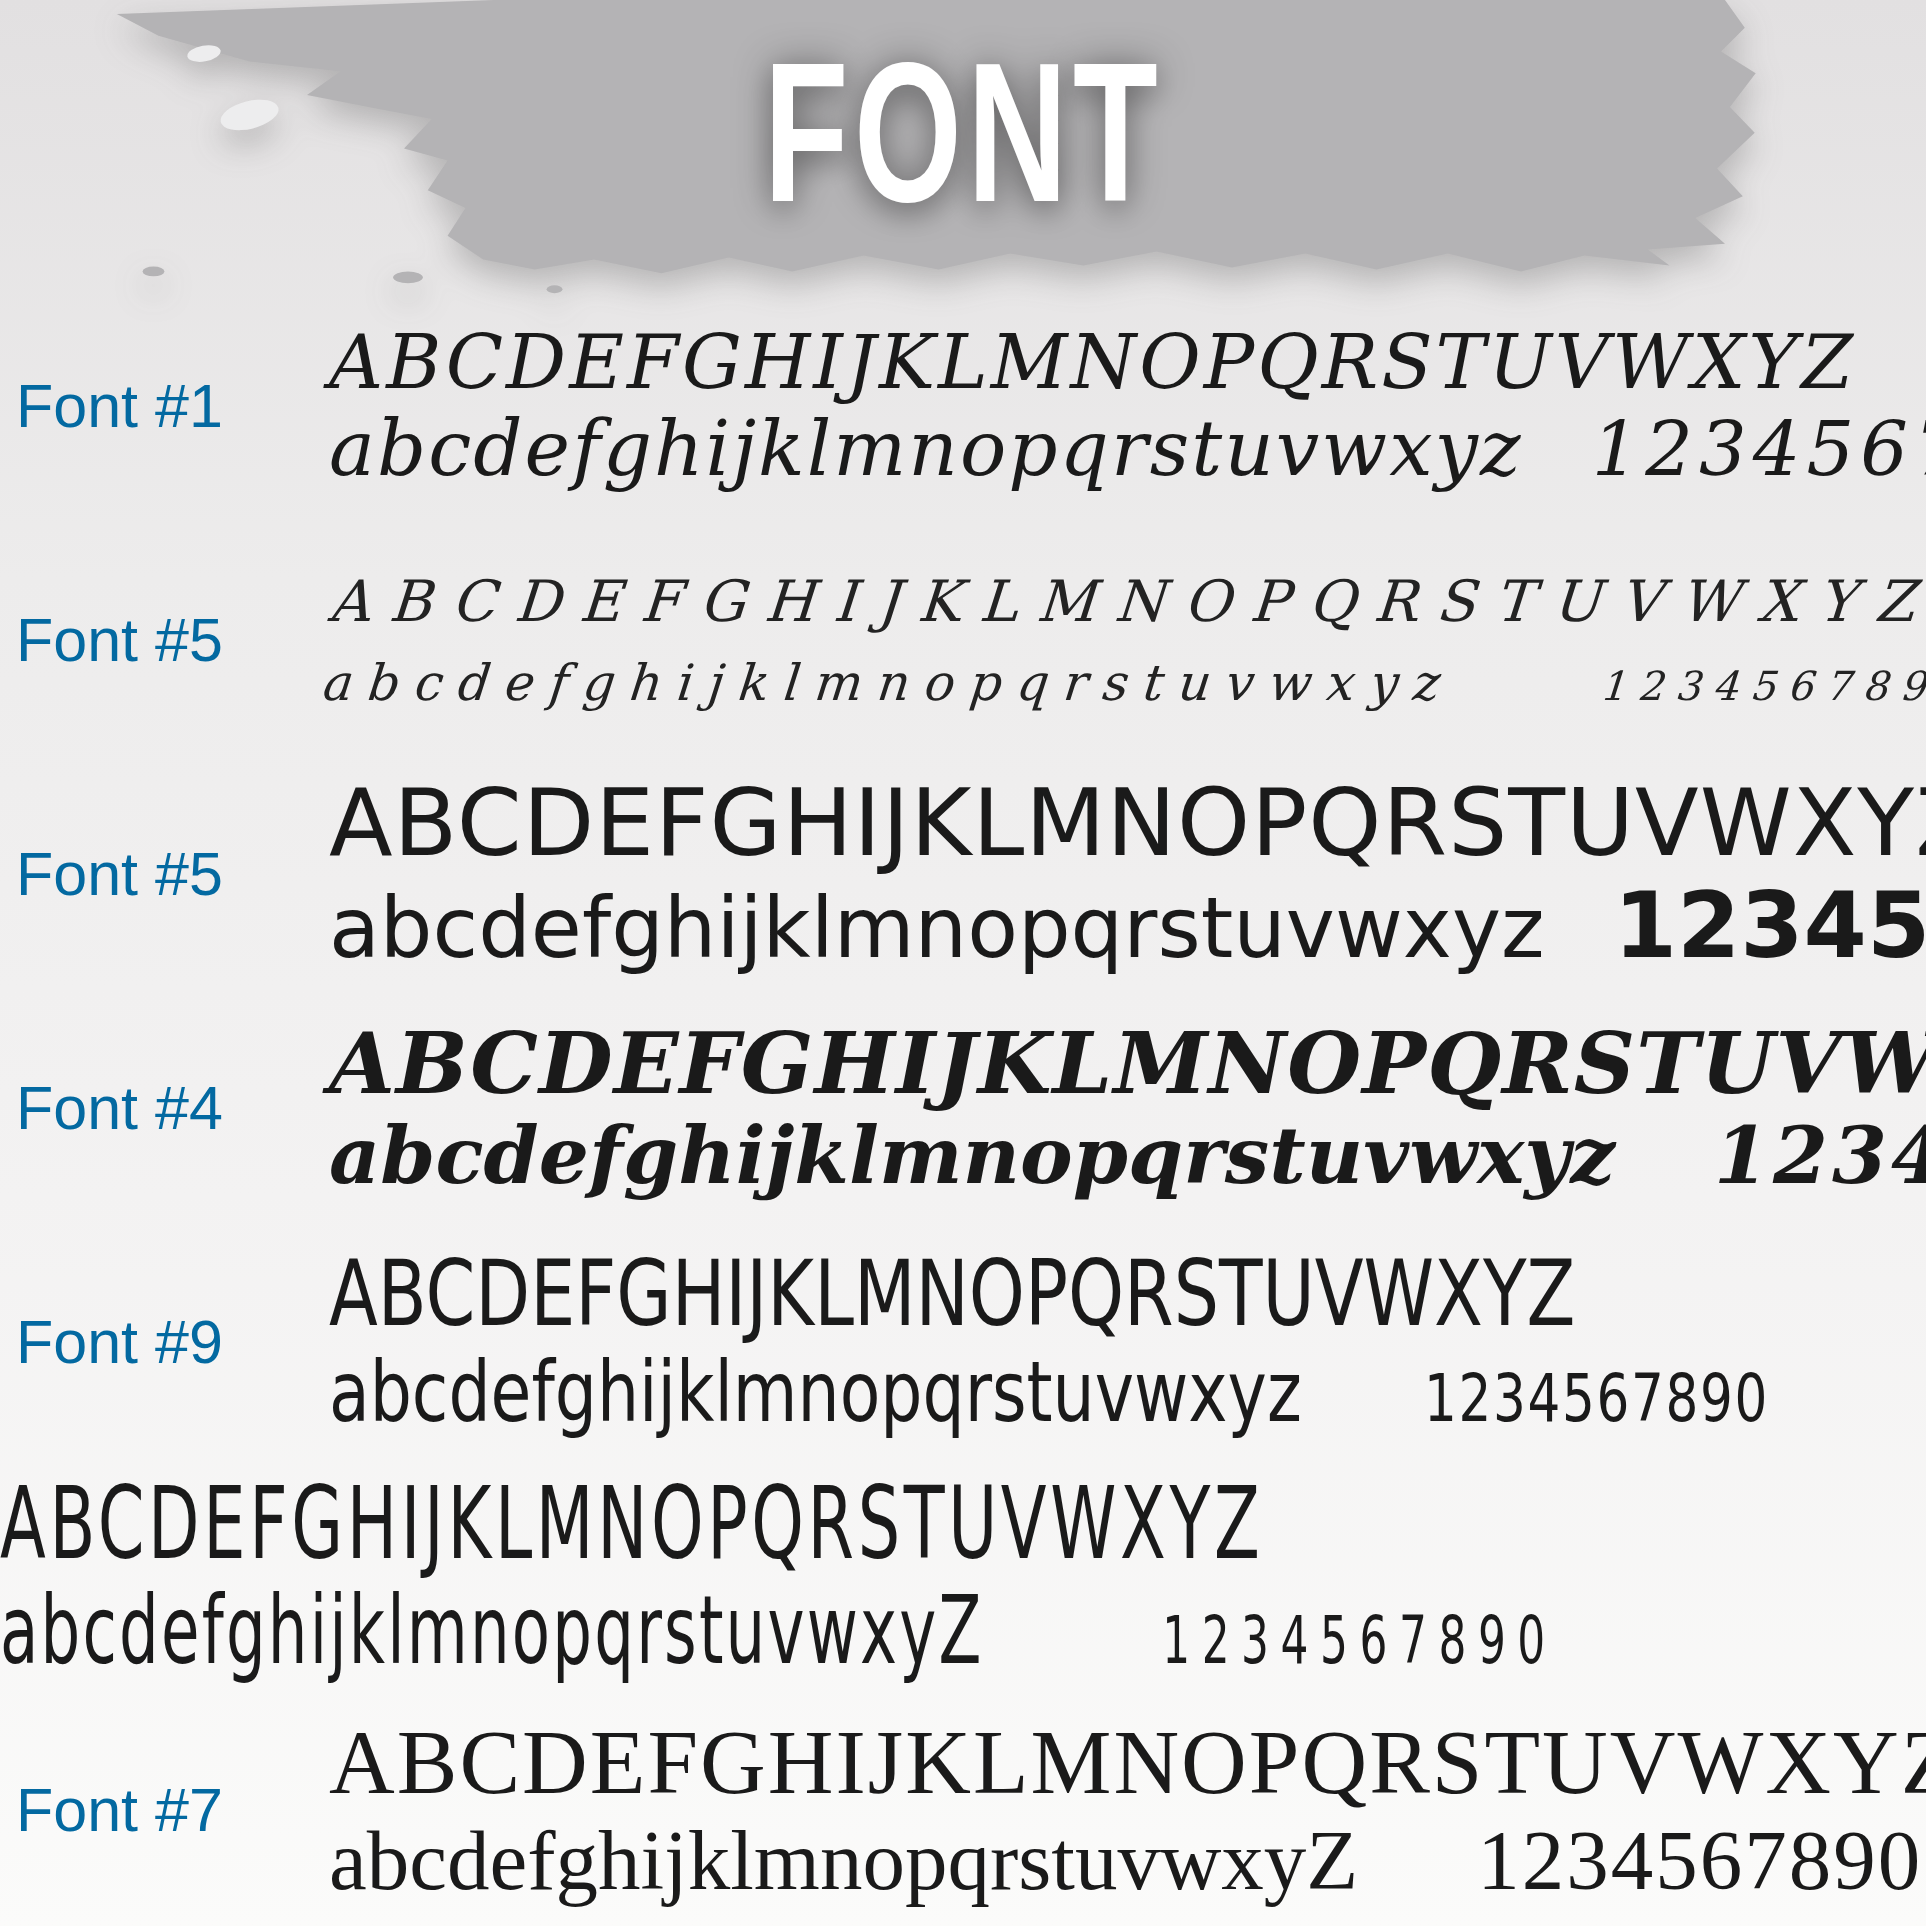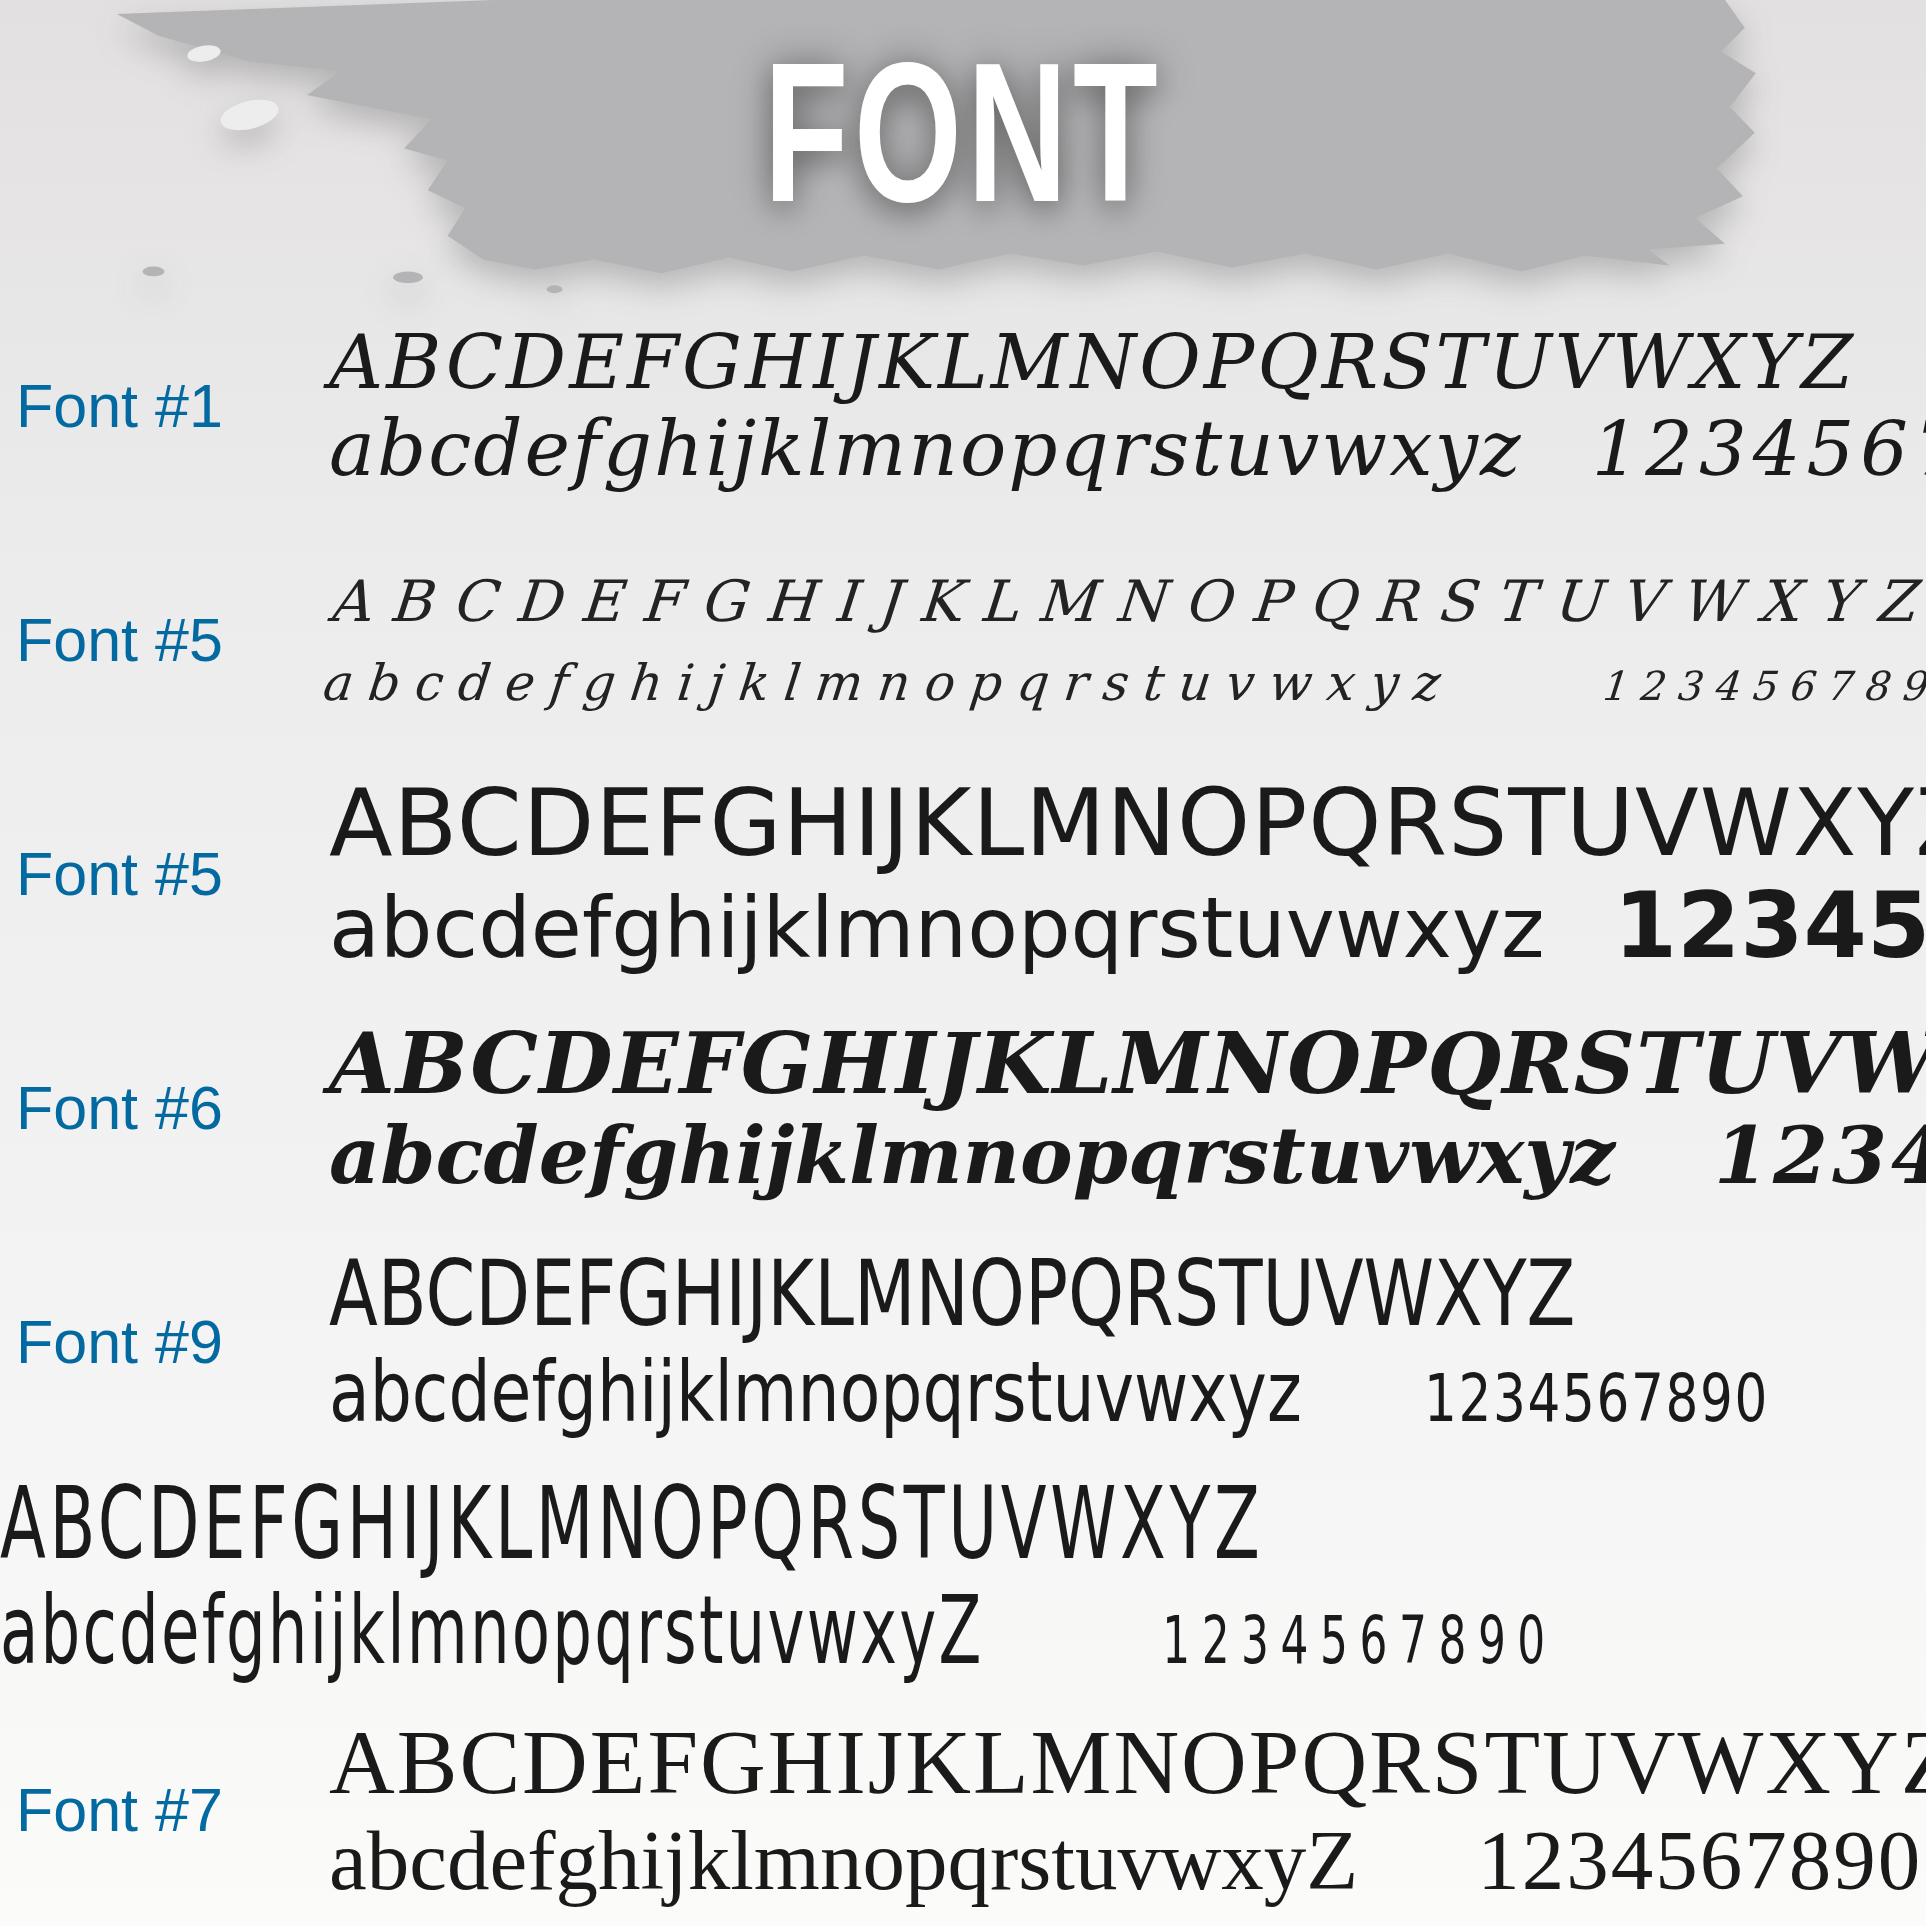--- a/index.html
+++ b/index.html
@@ -162,21 +162,21 @@
     <div class="sample">
       <div class="line upper">ABCDEFGHIJKLMNOPQRSTUVWXYZ</div>
       <div class="line lowernum">
         <span class="lower">abcdefghijklmnopqrstuvwxyz</span>
         <span class="nums">1234567890</span>
       </div>
     </div>
   </section>
 
   <section class="row r4">
-    <div class="row-label">Font #6</div>
+    <div class="row-label">Font #4</div>
     <div class="sample">
       <div class="line upper">ABCDEFGHIJKLMNOPQRSTUVWXYZ</div>
       <div class="line lowernum">
         <span class="lower">abcdefghijklmnopqrstuvwxyz</span>
         <span class="nums">1234567890</span>
       </div>
     </div>
   </section>
 
   <section class="row r5">

